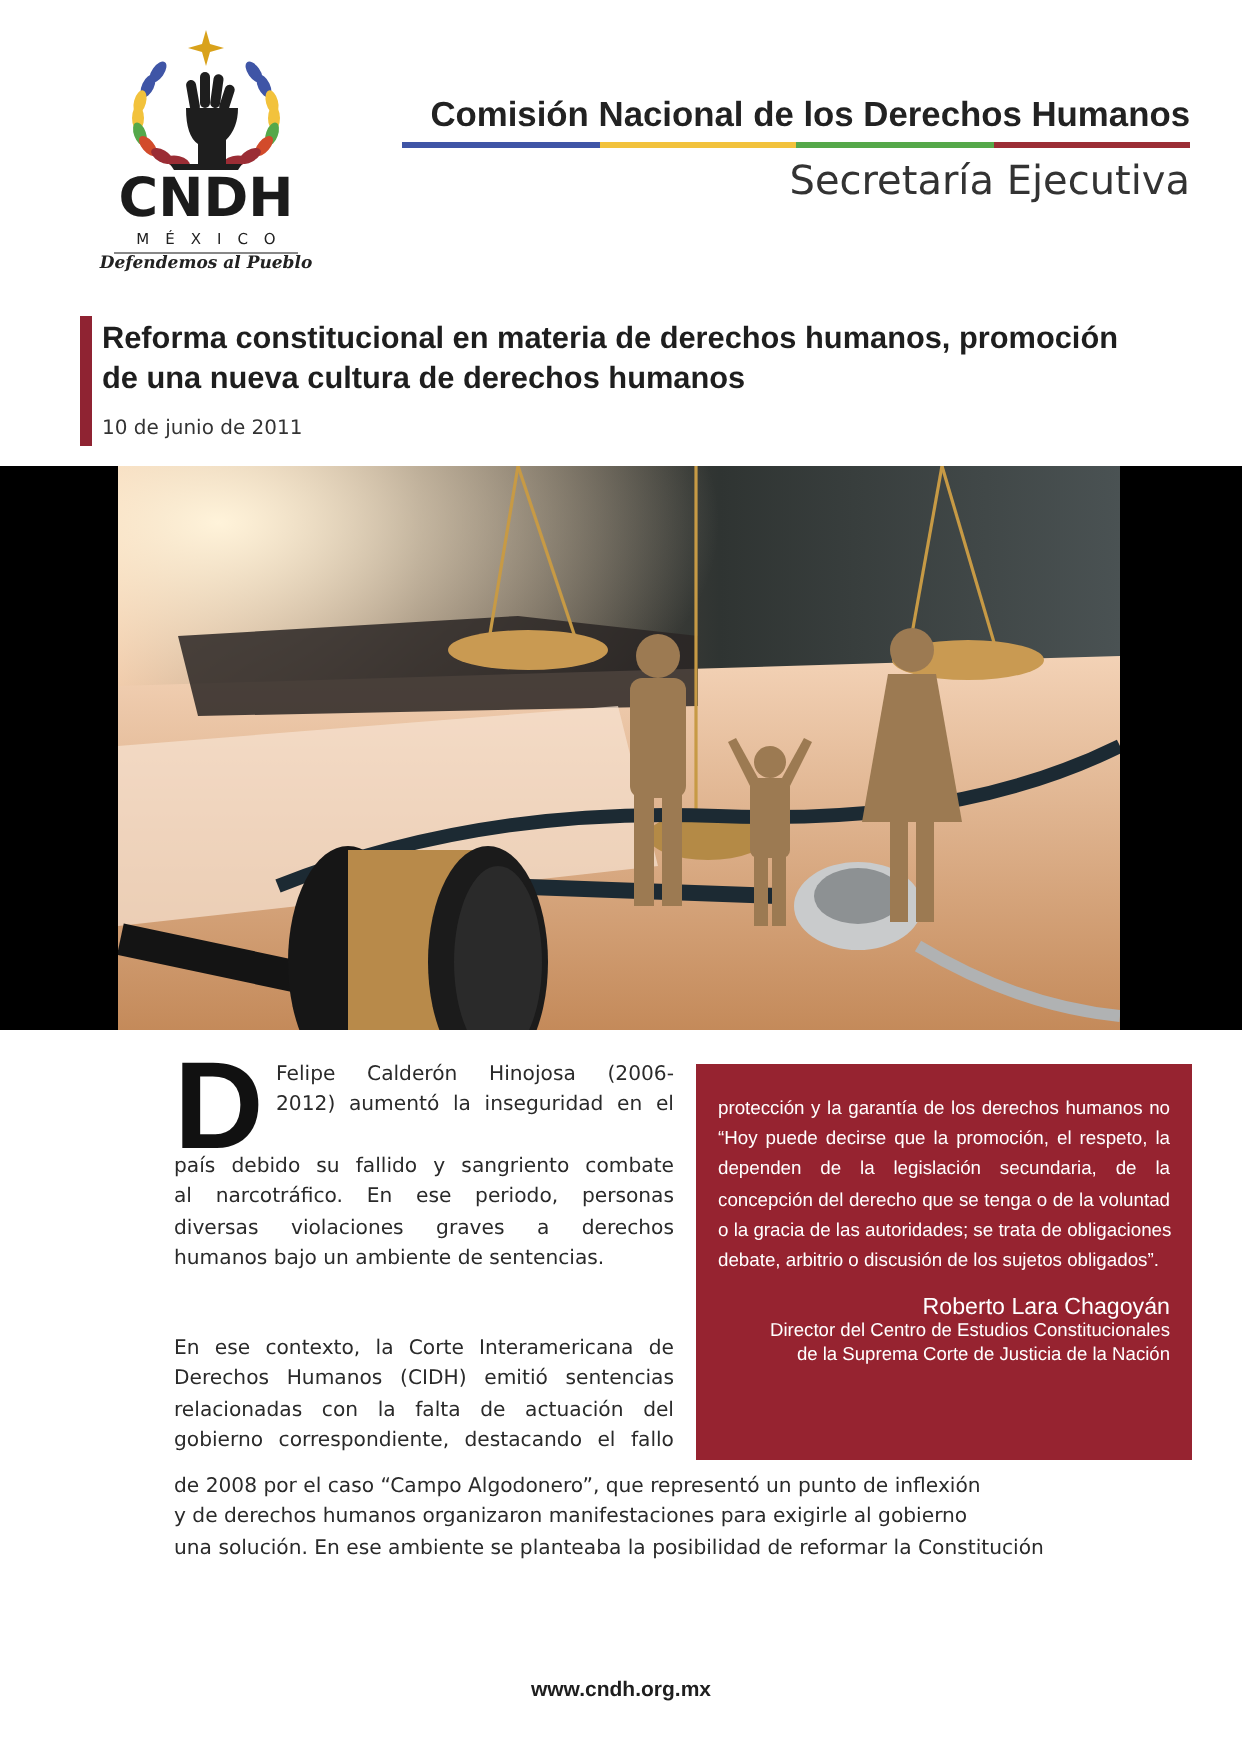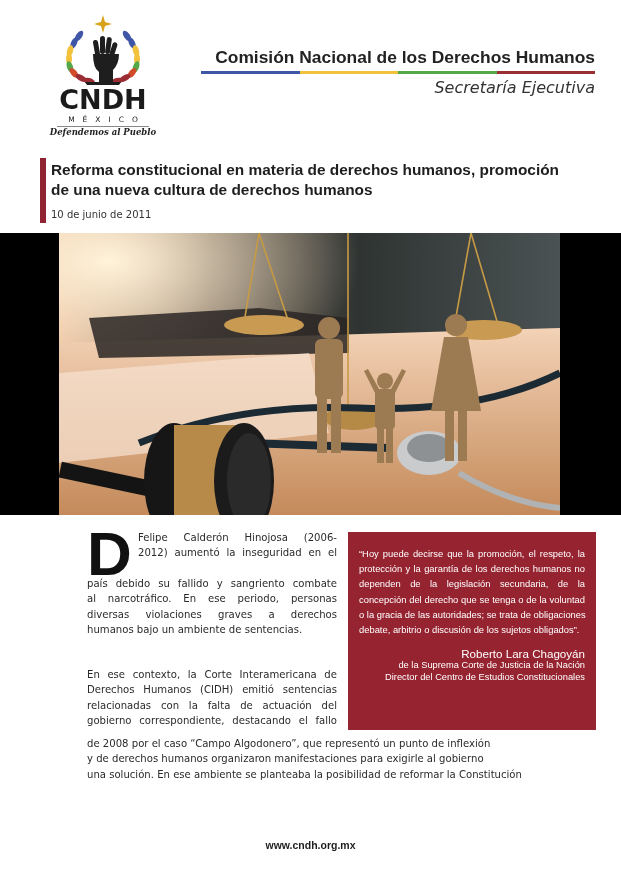--- a/index.html
+++ b/index.html
@@ -16,21 +16,21 @@
     .logo-rule { position: absolute; left: 8px; top: 114px; width: 92px; height: 1px; background: #888; }
     .logo-motto { position: absolute; left: 0; top: 115px; width: 108px; text-align: center;
       font-family: "DejaVu Serif", serif; font-style: italic; font-weight: bold; font-size: 8.5px; color: #222; }
 
     
     .org-name { position: absolute; left: 201px; top: 47px; width: 394px; text-align: right;
       font-family: "Liberation Sans", sans-serif; font-weight: bold; font-size: 17.4px; color: #222; white-space: nowrap; }
     .color-rule { position: absolute; left: 201px; top: 71px; width: 394px; height: 3px; display: flex; }
     .color-rule span { flex: 1; height: 3px; }
     .org-sub { position: absolute; left: 201px; top: 78px; width: 394px; text-align: right;
-      font-family: "DejaVu Sans", sans-serif; font-size: 16px; color: #333; font-style: italic; }
+      font-family: "DejaVu Sans", sans-serif; font-size: 20px; color: #333; }
 
     
     .title-bar { position: absolute; left: 40px; top: 158px; width: 6px; height: 65px; background: #8f2332; }
     .title { position: absolute; left: 51px; top: 160px; width: 560px;
       font-family: "Liberation Sans", sans-serif; font-weight: bold; font-size: 15.4px; line-height: 20px; color: #1e1e1e; }
     .date { position: absolute; left: 51px; top: 209px; font-size: 10px; color: #333; font-family: "DejaVu Sans", sans-serif; }
 
     
     .photo-band { position: absolute; left: 0; top: 233px; width: 621px; height: 282px; background: #000; }
     .photo { position: absolute; left: 59px; top: 0; width: 501px; height: 282px; overflow: hidden; }
@@ -214,25 +214,25 @@
   <span class="line">gobierno correspondiente, destacando el fallo</span>
 </div>
 <div class="para p2b">
   <span class="line last">de 2008 por el caso “Campo Algodonero”, que representó un punto de inflexión</span>
   <span class="line last">y de derechos humanos organizaron manifestaciones para exigirle al gobierno</span>
   <span class="line last">una solución. En ese ambiente se planteaba la posibilidad de reformar la Constitución</span>
 </div>
 
 <aside class="quote-box">
   <div class="quote-text">
+    <span class="line">protección y la garantía de los derechos humanos no</span>
     <span class="line">“Hoy puede decirse que la promoción, el respeto, la</span>
-    <span class="line">protección y la garantía de los derechos humanos no</span>
     <span class="line">dependen de la legislación secundaria, de la</span>
     <span class="line">concepción del derecho que se tenga o de la voluntad</span>
     <span class="line">o la gracia de las autoridades; se trata de obligaciones</span>
     <span class="line last">debate, arbitrio o discusión de los sujetos obligados”.</span>
   </div>
   <div class="quote-author">Roberto Lara Chagoyán</div>
+  <div class="quote-role">Director del Centro de Estudios Constitucionales</div>
   <div class="quote-role">de la Suprema Corte de Justicia de la Nación</div>
-  <div class="quote-role">Director del Centro de Estudios Constitucionales</div>
 </aside>
 
 <div class="footer-url">www.cndh.org.mx</div>
 
 </body></html>

